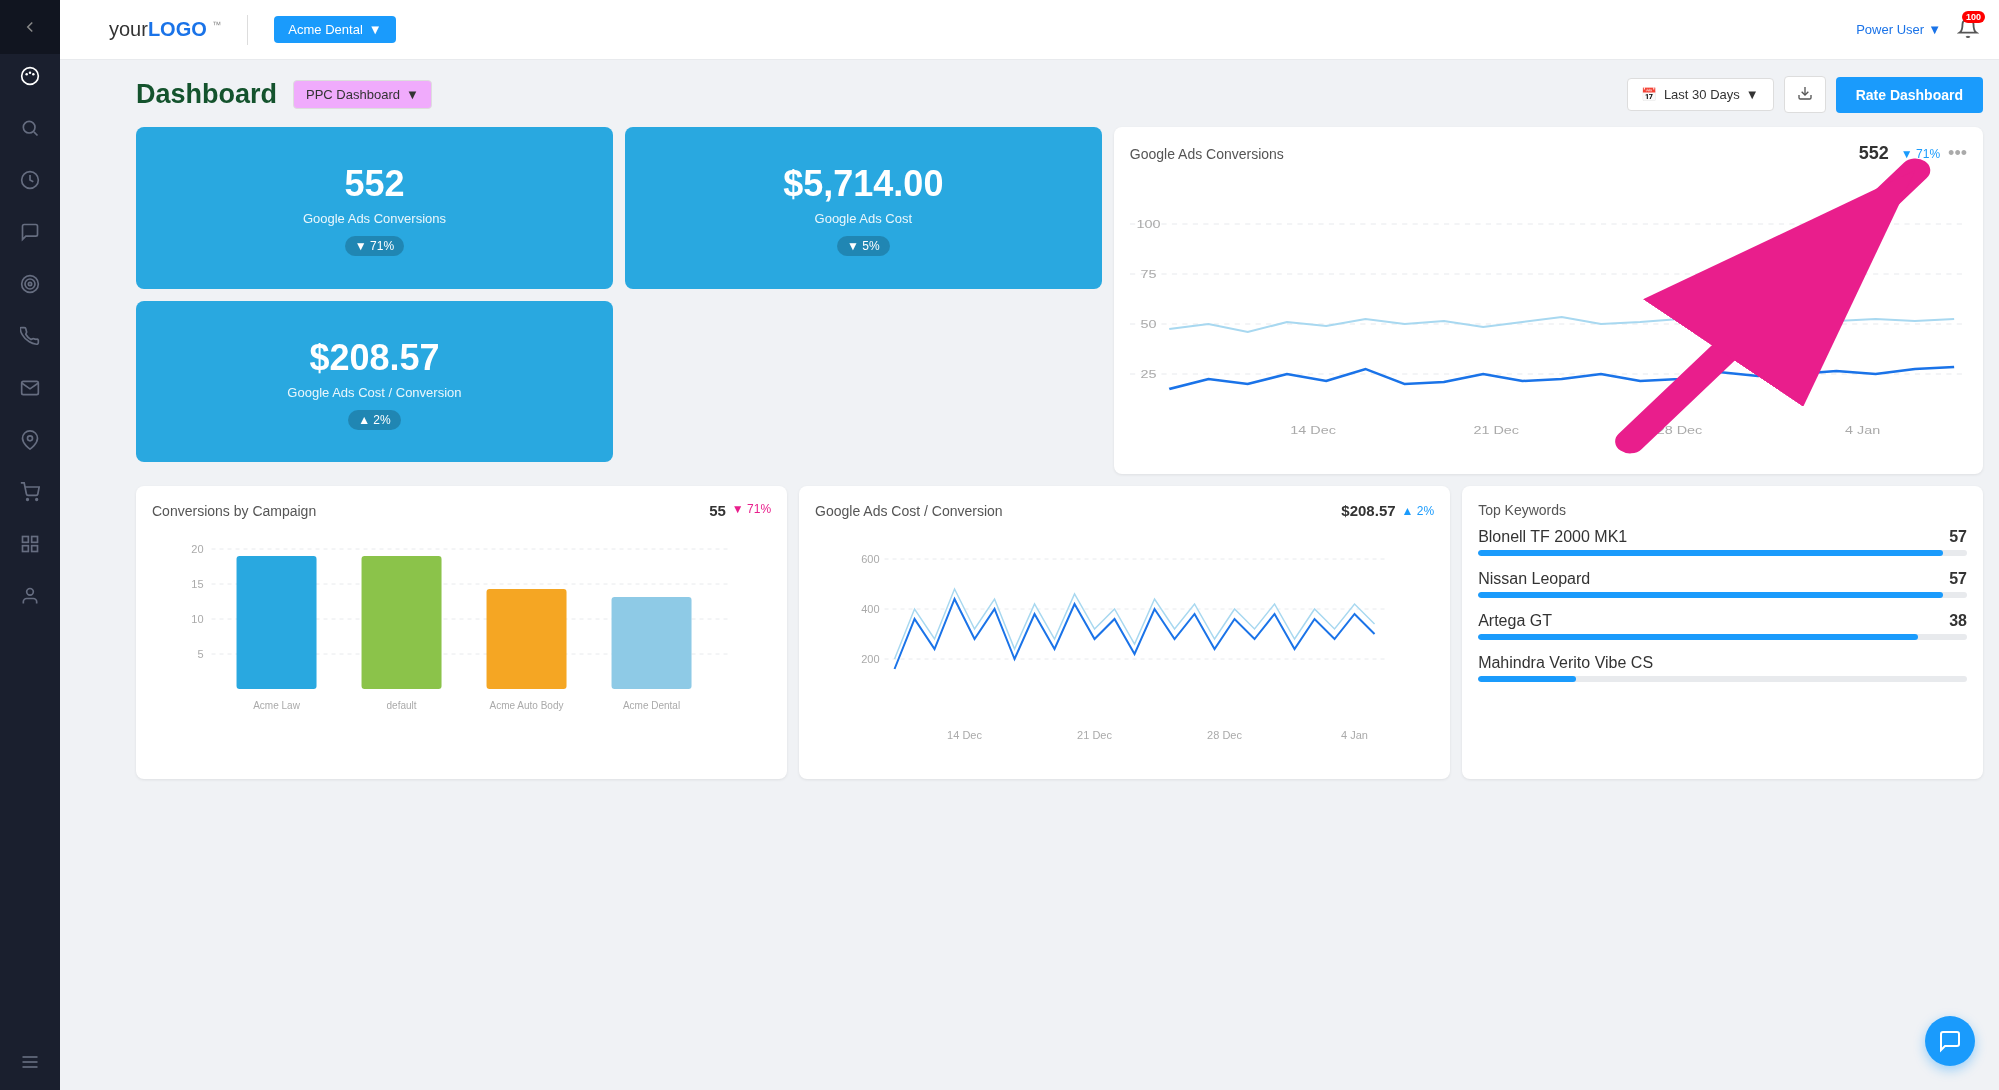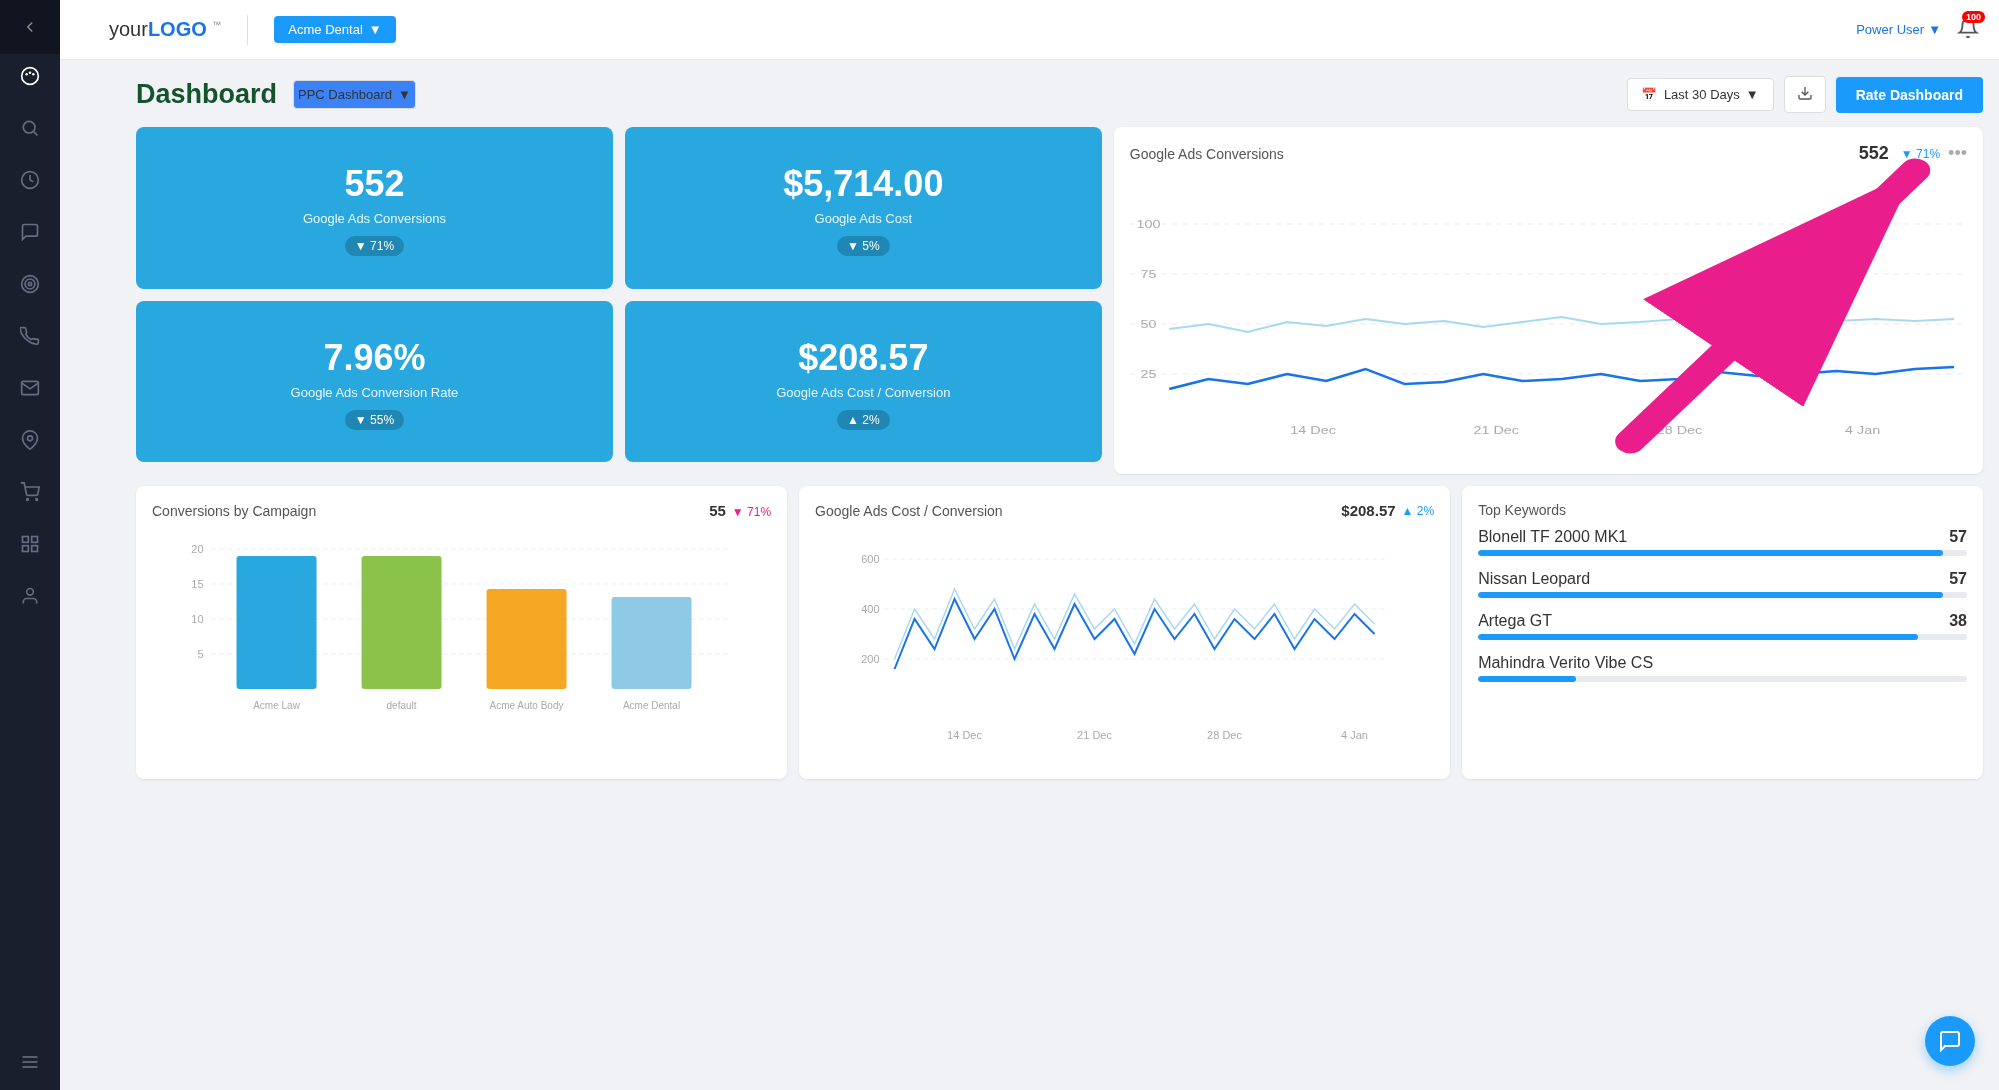--- a/index.html
+++ b/index.html
@@ -122,24 +122,24 @@
       align-items: center;
       gap: 16px;
       margin-bottom: 14px;
     }
     .dash-title {
       font-size: 27px;
       font-weight: 600;
       color: #14532d;
     }
     .dash-select-btn {
-      background: #3b82f6;
+      background: #f0abfc;
       border: 1px solid #ddd;
       border-radius: 4px;
-      padding: 6px 4px;
+      padding: 6px 12px;
       font-size: 13px;
       color: #333;
       cursor: pointer;
       display: flex;
       align-items: center;
       gap: 6px;
     }
     .dash-header-right {
       margin-left: auto;
       display: flex;
@@ -475,27 +475,20 @@
       </div>
 
       <div class="metric-card">
         <div class="metric-value">$5,714.00</div>
         <div class="metric-label">Google Ads Cost</div>
         <div class="metric-badge down">
           <span>▼ 5%</span>
         </div>
       </div>
 
-      <div class="metric-card">
-        <div class="metric-value">7.96%</div>
-        <div class="metric-label">Google Ads Conversion Rate</div>
-        <div class="metric-badge down">
-          <span>▼ 55%</span>
-        </div>
-      </div>
 
       <div class="metric-card">
         <div class="metric-value">$208.57</div>
         <div class="metric-label">Google Ads Cost / Conversion</div>
         <div class="metric-badge up">
           <span>▲ 2%</span>
         </div>
       </div>
 
     </div>
@@ -546,21 +539,21 @@
       </div>
 
     </div>
   </div>
 
   <div class="bottom-section">
 
     <div class="chart-card">
       <div class="chart-card-header">
         <span class="chart-card-title">Conversions by Campaign</span>
-        <div style="display:flex; align-items:flex-end; gap:6px;margin-left:44px;">
+        <div style="display:flex; align-items:flex-start; gap:6px;margin-left:44px;">
           <span style="font-size:15px; font-weight:700; color:#333;">55</span>
           <span style="color:#e91e8c; font-size:12px;">▼ 71%</span>
         </div>
       </div>
 
       
       <svg width="100%" height="220" viewBox="0 0 580 220">
 
         <line x1="40" y1="20" x2="560" y2="20" stroke="#e8eaed" stroke-dasharray="4,4"></line>
         <line x1="40" y1="55" x2="560" y2="55" stroke="#e8eaed" stroke-dasharray="4,4"></line>

